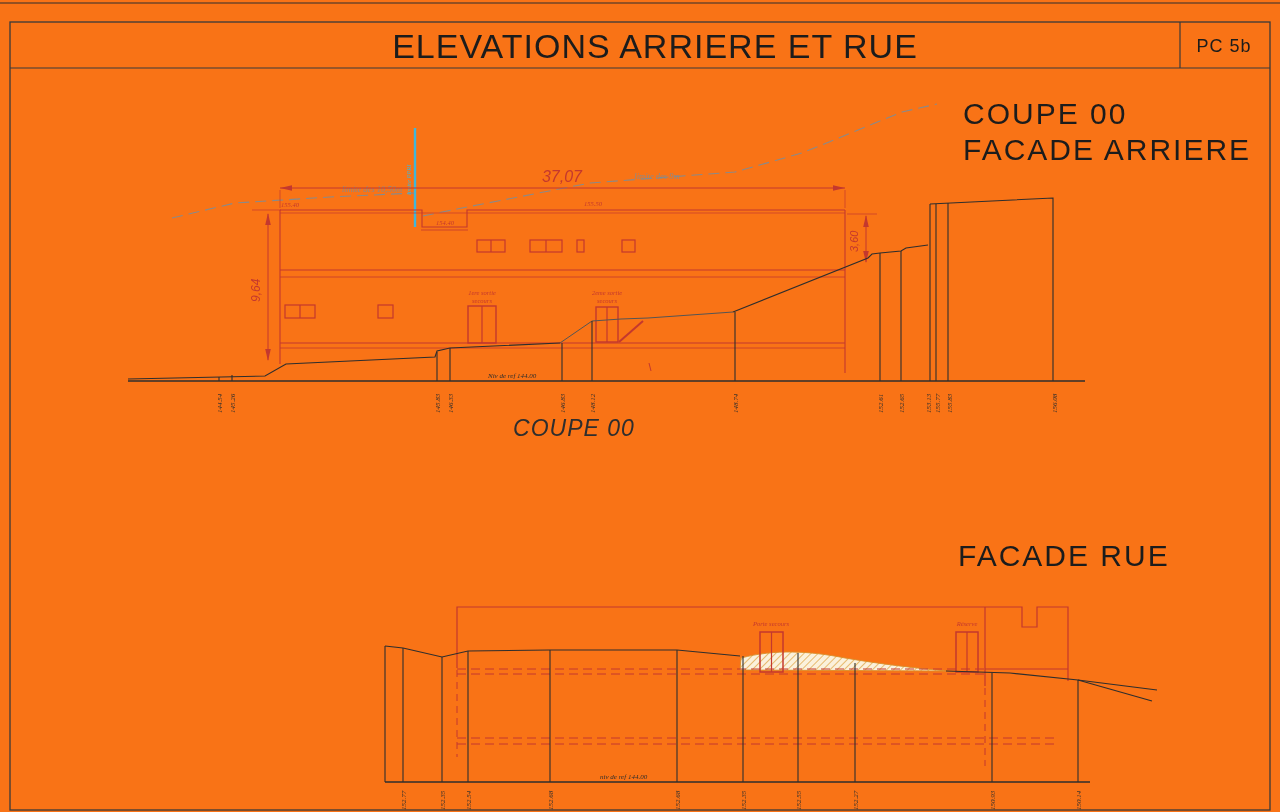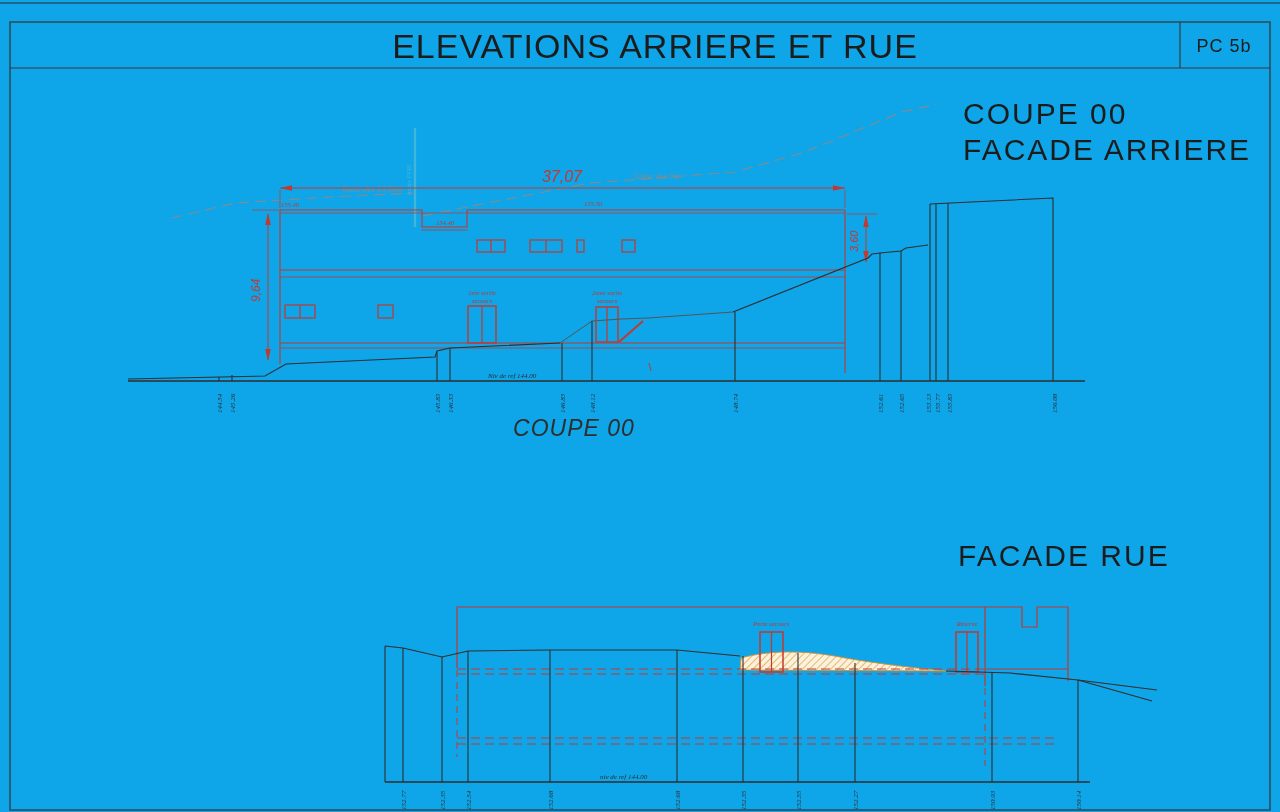--- a/index.html
+++ b/index.html
@@ -1,16 +1,16 @@
 <!DOCTYPE html>
 <html><head>
 <meta charset="utf-8">
 <style>
   html,body{margin:0;padding:0;background:#fff;}
-  #sheet{position:relative;width:1280px;height:812px;background:#0ea5e9;overflow:hidden;
+  #sheet{position:relative;width:1280px;height:812px;background:#f97316;overflow:hidden;
          font-family:"Liberation Sans",sans-serif;}
   svg{position:absolute;left:0;top:0;}
   .t-head{font-family:"Liberation Sans",sans-serif;letter-spacing:2px;fill:#1c1c1c;}
   .t-title{font-family:"Liberation Sans",sans-serif;letter-spacing:1px;fill:#1c1c1c;}
   .t-serif-it{font-family:"Liberation Serif",serif;font-style:italic;}
   .t-sans-it{font-family:"Liberation Sans",sans-serif;font-style:italic;}
   .red{fill:#c4382e;}
   .gray{fill:#8a8a8a;}
   .cyan{fill:#41b6d9;}
   .blk{fill:#2e2e2e;}

